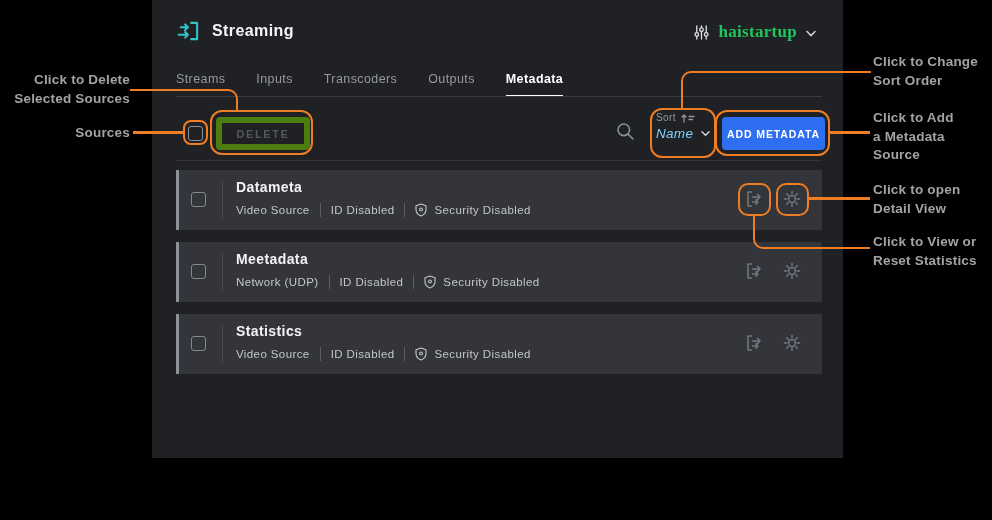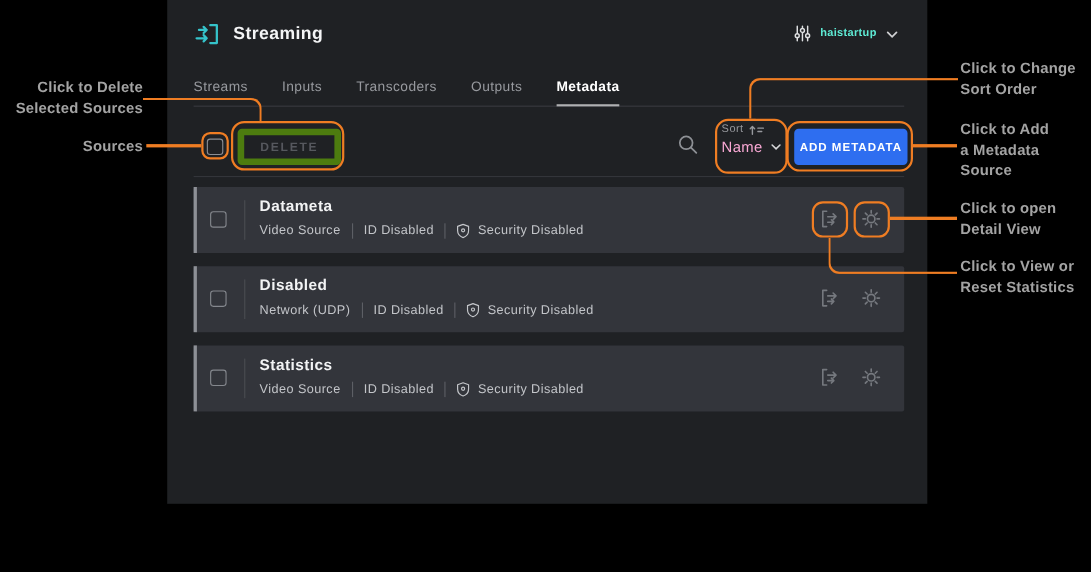--- a/index.html
+++ b/index.html
@@ -10,41 +10,41 @@
   
   .panel { position:absolute; left:152px; top:0; width:691px; height:458px;
            background:#1f2124; }
 
   .app-header { position:absolute; left:24px; top:18px; display:flex; align-items:center; }
   .logo { width:26px; height:26px; color:#35c3ca; }
   .app-title { margin-left:10px; color:#f4f5f6; font-size:16px; font-weight:bold; letter-spacing:.4px; }
 
   .account { position:absolute; right:26px; top:22px; display:flex; align-items:center; gap:8px; cursor:pointer; }
   .account .icon-sliders { width:17px; height:17px; color:#dfe0e2; }
-  .account-name { color:#5eead4; font-size:10px; font-weight:bold; letter-spacing:.3px; }
+  .account-name { color:#22c55e; font-size:17px; font-weight:bold; letter-spacing:.3px;font-family:Liberation Serif, serif; }
   .chev { width:12px; height:9px; color:#cfd0d2; margin-top:2px; }
 
   .tabs { position:absolute; left:24px; top:72px; display:flex; gap:31px; }
   .tab { color:#97999e; font-size:12.5px; letter-spacing:.4px; padding-bottom:9px; cursor:pointer; }
   .tab.active { color:#ffffff; font-weight:bold; border-bottom:2px solid #ffffff; }
   .tabs-divider { position:absolute; left:24px; top:96px; width:646px; height:1px; background:#393b40; }
 
   
   .checkbox { width:15px; height:15px; border:1.6px solid #8b8e94; border-radius:3px; background:transparent; }
   .toolbar-checkbox { position:absolute; left:36px; top:126px; }
   .btn-delete { position:absolute; left:64px; top:117px; width:94px; height:33px;
                 background:transparent; border:6px solid #4d7c0f; border-radius:4px;
                 color:#56585e; font-size:11px; font-weight:bold; letter-spacing:1.6px;
                 display:flex; align-items:center; justify-content:center; }
   .icon-search { position:absolute; left:463px; top:121px; width:21px; height:21px; color:#8d9095; }
   .sort-box { position:absolute; left:504px; top:112px; cursor:pointer; }
   .sort-label-row { display:flex; align-items:center; gap:5px; color:#96989d; font-size:10px; letter-spacing:.4px; }
   .icon-sort { width:14px; height:10px; color:#96989d; }
   .sort-value-row { display:flex; align-items:center; gap:7px; margin-top:3px; }
-  .sort-value { color:#f9a8d4; font-size:13.5px; letter-spacing:.3px; }
+  .sort-value { color:#7dd3fc; font-size:13.5px; letter-spacing:.3px;font-style:italic; }
   .sort-chev { width:11px; height:8px; color:#d6d7d9; }
   .btn-add { position:absolute; left:570px; top:117px; width:103px; height:33px;
              background:#2e6ef0; border:none; border-radius:4px; color:#ffffff;
              font-size:10.5px; font-weight:bold; letter-spacing:.9px;
              display:flex; align-items:center; justify-content:center; cursor:pointer; }
   .list-top-divider { position:absolute; left:24px; top:160px; width:646px; height:1px; background:#33353a; }
 
   
   .row { position:absolute; left:24px; width:646px; height:60px; background:#33353b; border-radius:2px; }
   .row-accent { position:absolute; left:0; top:0; width:3px; height:60px; background:#8d9096; }
@@ -181,21 +181,21 @@
       <svg class="row-icon gear" viewBox="0 0 22 22" fill="none" stroke="currentColor" stroke-width="1.5" stroke-linecap="round">
         <circle cx="11" cy="11" r="3.4"></circle>
           <path d="M11 3.5 v2.2 M11 16.3 v2.2 M3.5 11 h2.2 M16.3 11 h2.2 M5.7 5.7 l1.6 1.6 M14.7 14.7 l1.6 1.6 M16.3 5.7 l-1.6 1.6 M7.3 14.7 l-1.6 1.6"></path>
       </svg>
     </div>
 
     <div class="row" style="top:242px;">
       <div class="row-accent"></div>
       <div class="checkbox row-checkbox"></div>
       <div class="row-divider"></div>
-      <div class="row-title">Disabled</div>
+      <div class="row-title">Meetadata</div>
       <div class="row-sub">
         <span>Network (UDP)</span>
         <span class="sub-sep"></span>
         <span>ID Disabled</span>
         <span class="sub-sep"></span>
         <svg class="icon-shield" viewBox="0 0 12 14" fill="none" stroke="currentColor" stroke-width="1.1" stroke-linejoin="round">
             <path d="M6 1 L11 2.8 V6.6 C11 10 8.8 12 6 13 C3.2 12 1 10 1 6.6 V2.8 Z"></path>
             <circle cx="6" cy="6.4" r="1.4"></circle>
           </svg>
         <span>Security Disabled</span>

